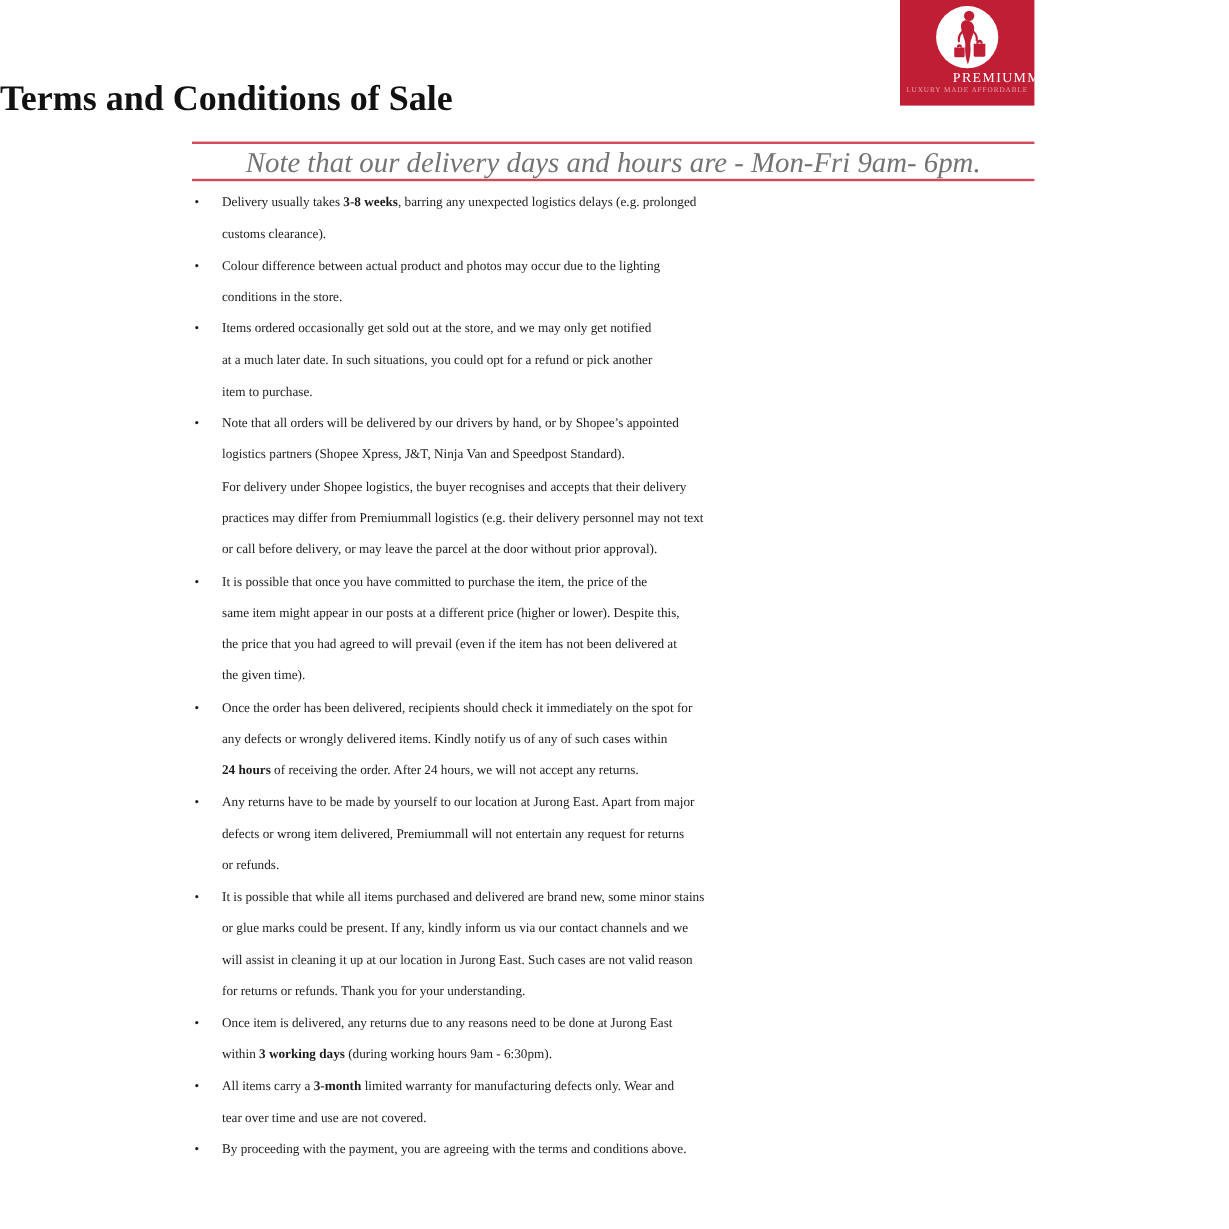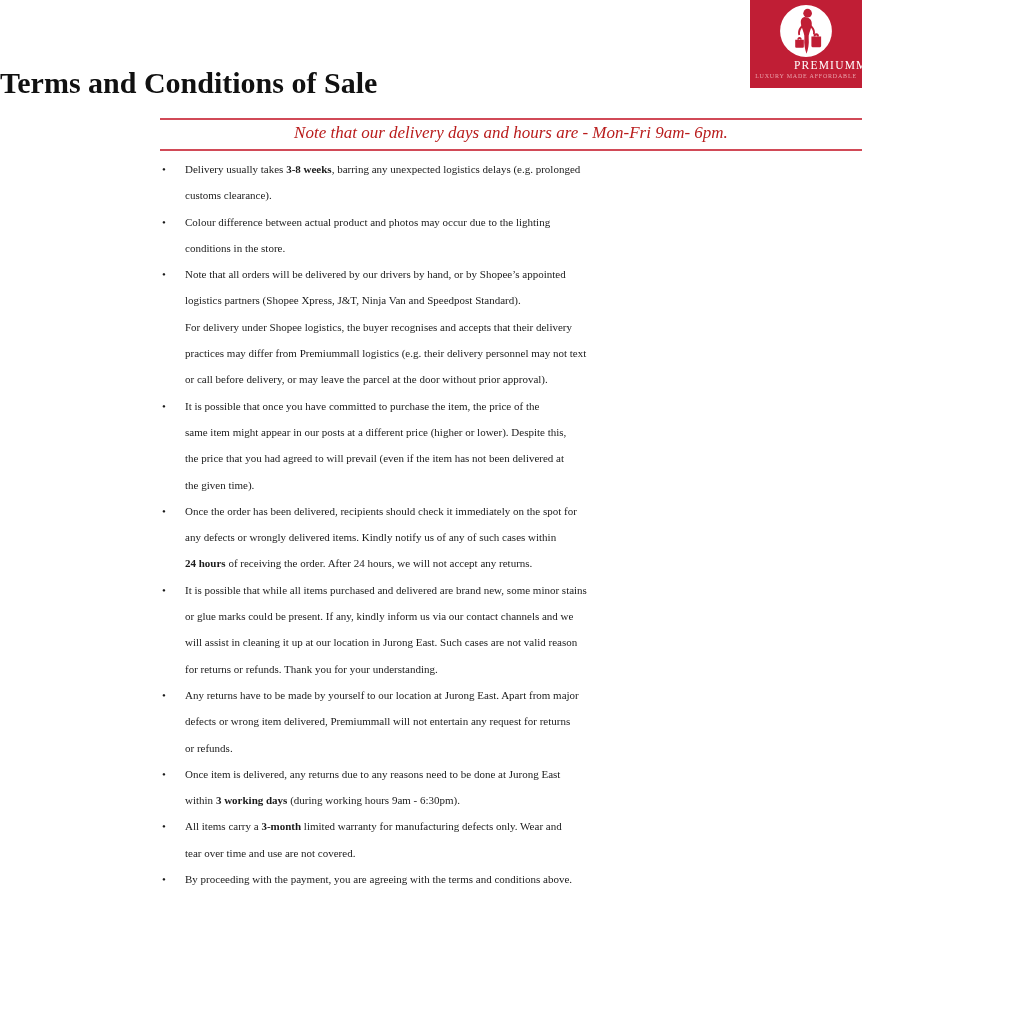--- a/index.html
+++ b/index.html
@@ -71,22 +71,22 @@
   }
   .rule-top { top: 118px; }
   .rule-bottom { top: 149px; }
   .note {
     position: absolute;
     top: 123px;
     left: 160px;
     width: 702px;
     text-align: center;
     font-style: italic;
-    font-size: 17px;
-    color: #b91c1c;
+    font-size: 24px;
+    color: #737373;
   }
   
   .terms {
     position: absolute;
     top: 156px;
     left: 160px;
     width: 740px;
     margin: 0;
     padding: 0;
     list-style: none;
@@ -130,23 +130,24 @@
 
   <h1 class="title">Terms and Conditions of Sale</h1>
 
   <div class="rule rule-top"></div>
   <div class="note">Note that our delivery days and hours are - Mon-Fri 9am- 6pm.</div>
   <div class="rule rule-bottom"></div>
 
   <ul class="terms">
       <li>Delivery usually takes <b>3-8 weeks</b>, barring any unexpected logistics delays (e.g. prolonged<br>customs clearance).</li>
       <li>Colour difference between actual product and photos may occur due to the lighting<br>conditions in the store.</li>
+      <li>Items ordered occasionally get sold out at the store, and we may only get notified<br>at a much later date. In such situations, you could opt for a refund or pick another<br>item to purchase.</li>
       <li>Note that all orders will be delivered by our drivers by hand, or by Shopee’s appointed<br>logistics partners (Shopee Xpress, J&amp;T, Ninja Van and Speedpost Standard).<br>For delivery under Shopee logistics, the buyer recognises and accepts that their delivery<br>practices may differ from Premiummall logistics (e.g. their delivery personnel may not text<br>or call before delivery, or may leave the parcel at the door without prior approval).</li>
       <li>It is possible that once you have committed to purchase the item, the price of the<br>same item might appear in our posts at a different price (higher or lower). Despite this,<br>the price that you had agreed to will prevail (even if the item has not been delivered at<br>the given time).</li>
       <li>Once the order has been delivered, recipients should check it immediately on the spot for<br>any defects or wrongly delivered items. Kindly notify us of any of such cases within<br><b>24 hours</b> of receiving the order. After 24 hours, we will not accept any returns.</li>
+      <li>Any returns have to be made by yourself to our location at Jurong East. Apart from major<br>defects or wrong item delivered, Premiummall will not entertain any request for returns<br>or refunds.</li>
       <li>It is possible that while all items purchased and delivered are brand new, some minor stains<br>or glue marks could be present. If any, kindly inform us via our contact channels and we<br>will assist in cleaning it up at our location in Jurong East. Such cases are not valid reason<br>for returns or refunds. Thank you for your understanding.</li>
-      <li>Any returns have to be made by yourself to our location at Jurong East. Apart from major<br>defects or wrong item delivered, Premiummall will not entertain any request for returns<br>or refunds.</li>
       <li>Once item is delivered, any returns due to any reasons need to be done at Jurong East<br>within <b>3 working days</b> (during working hours 9am - 6:30pm).</li>
       <li>All items carry a <b>3-month</b> limited warranty for manufacturing defects only. Wear and<br>tear over time and use are not covered.</li>
       <li>By proceeding with the payment, you are agreeing with the terms and conditions above.</li>
     </ul>
 
 </div>
 
 </body></html>

